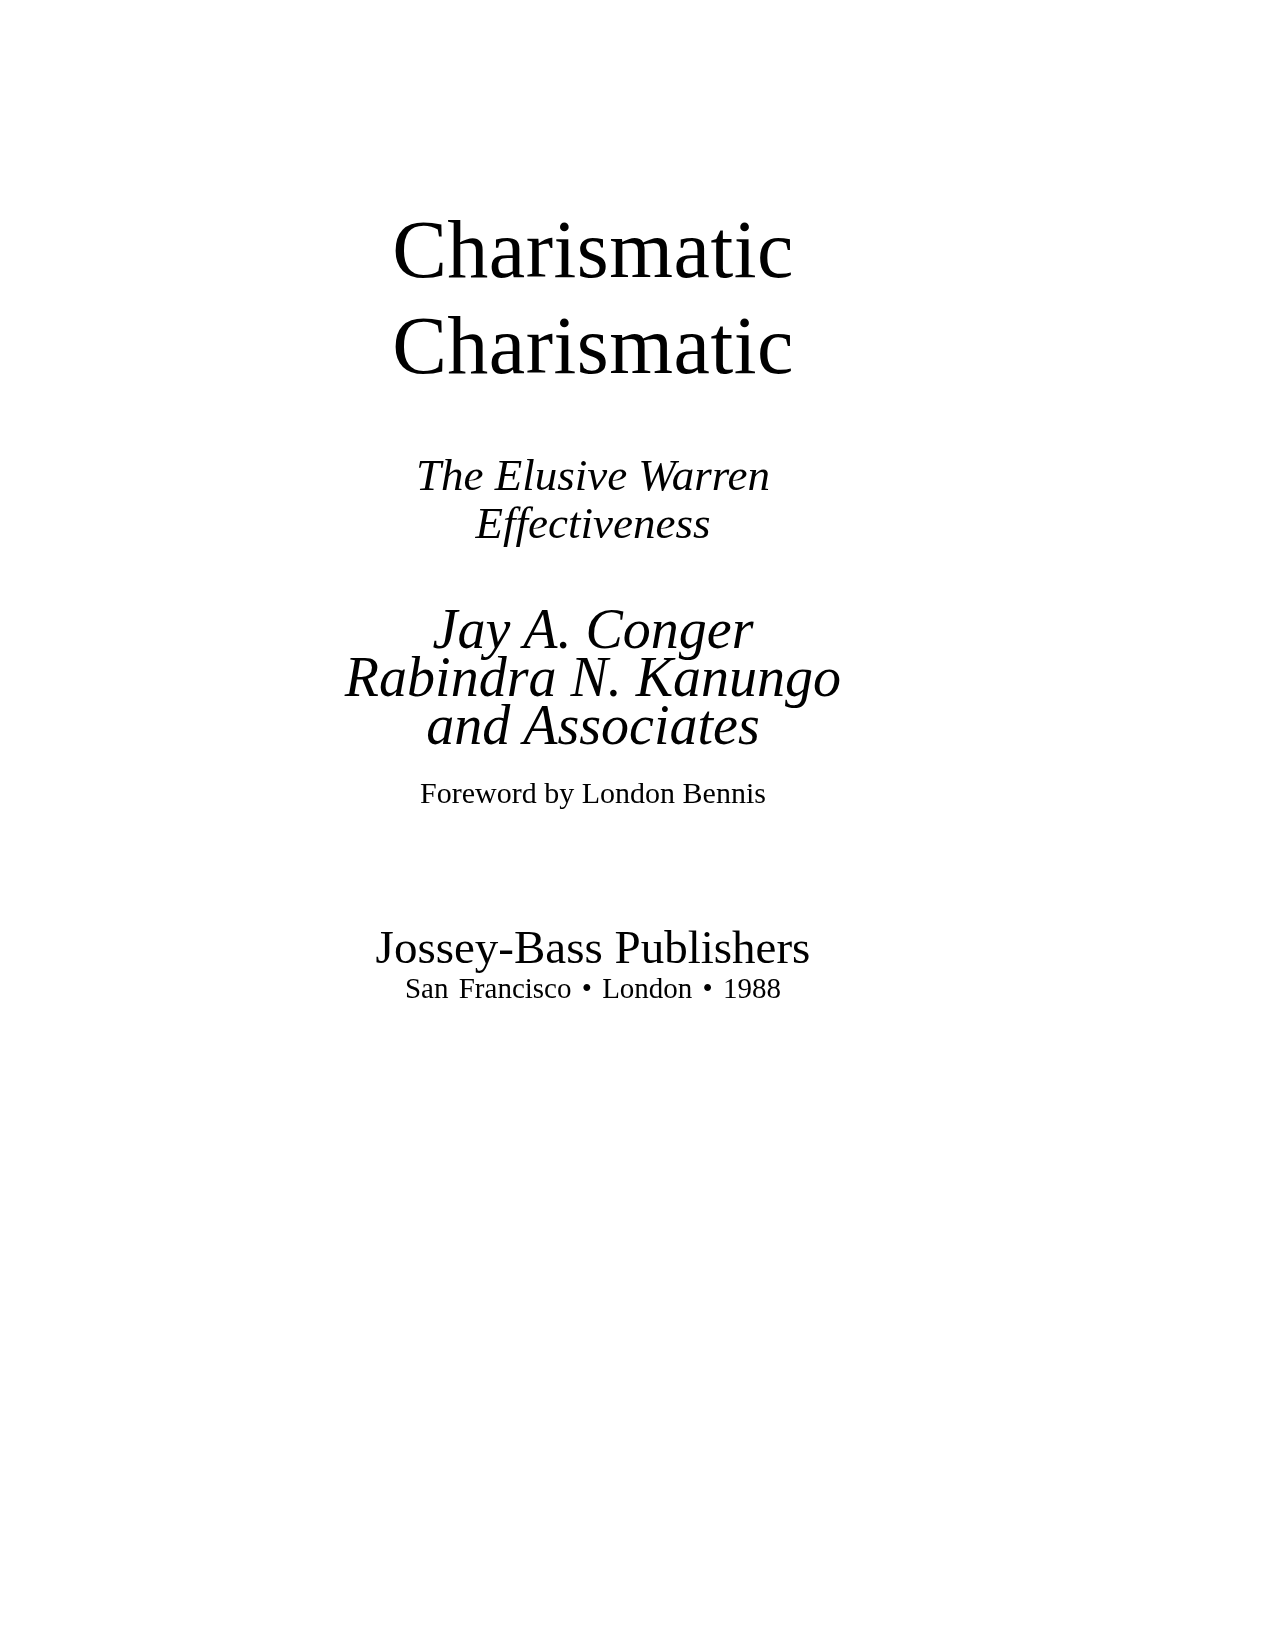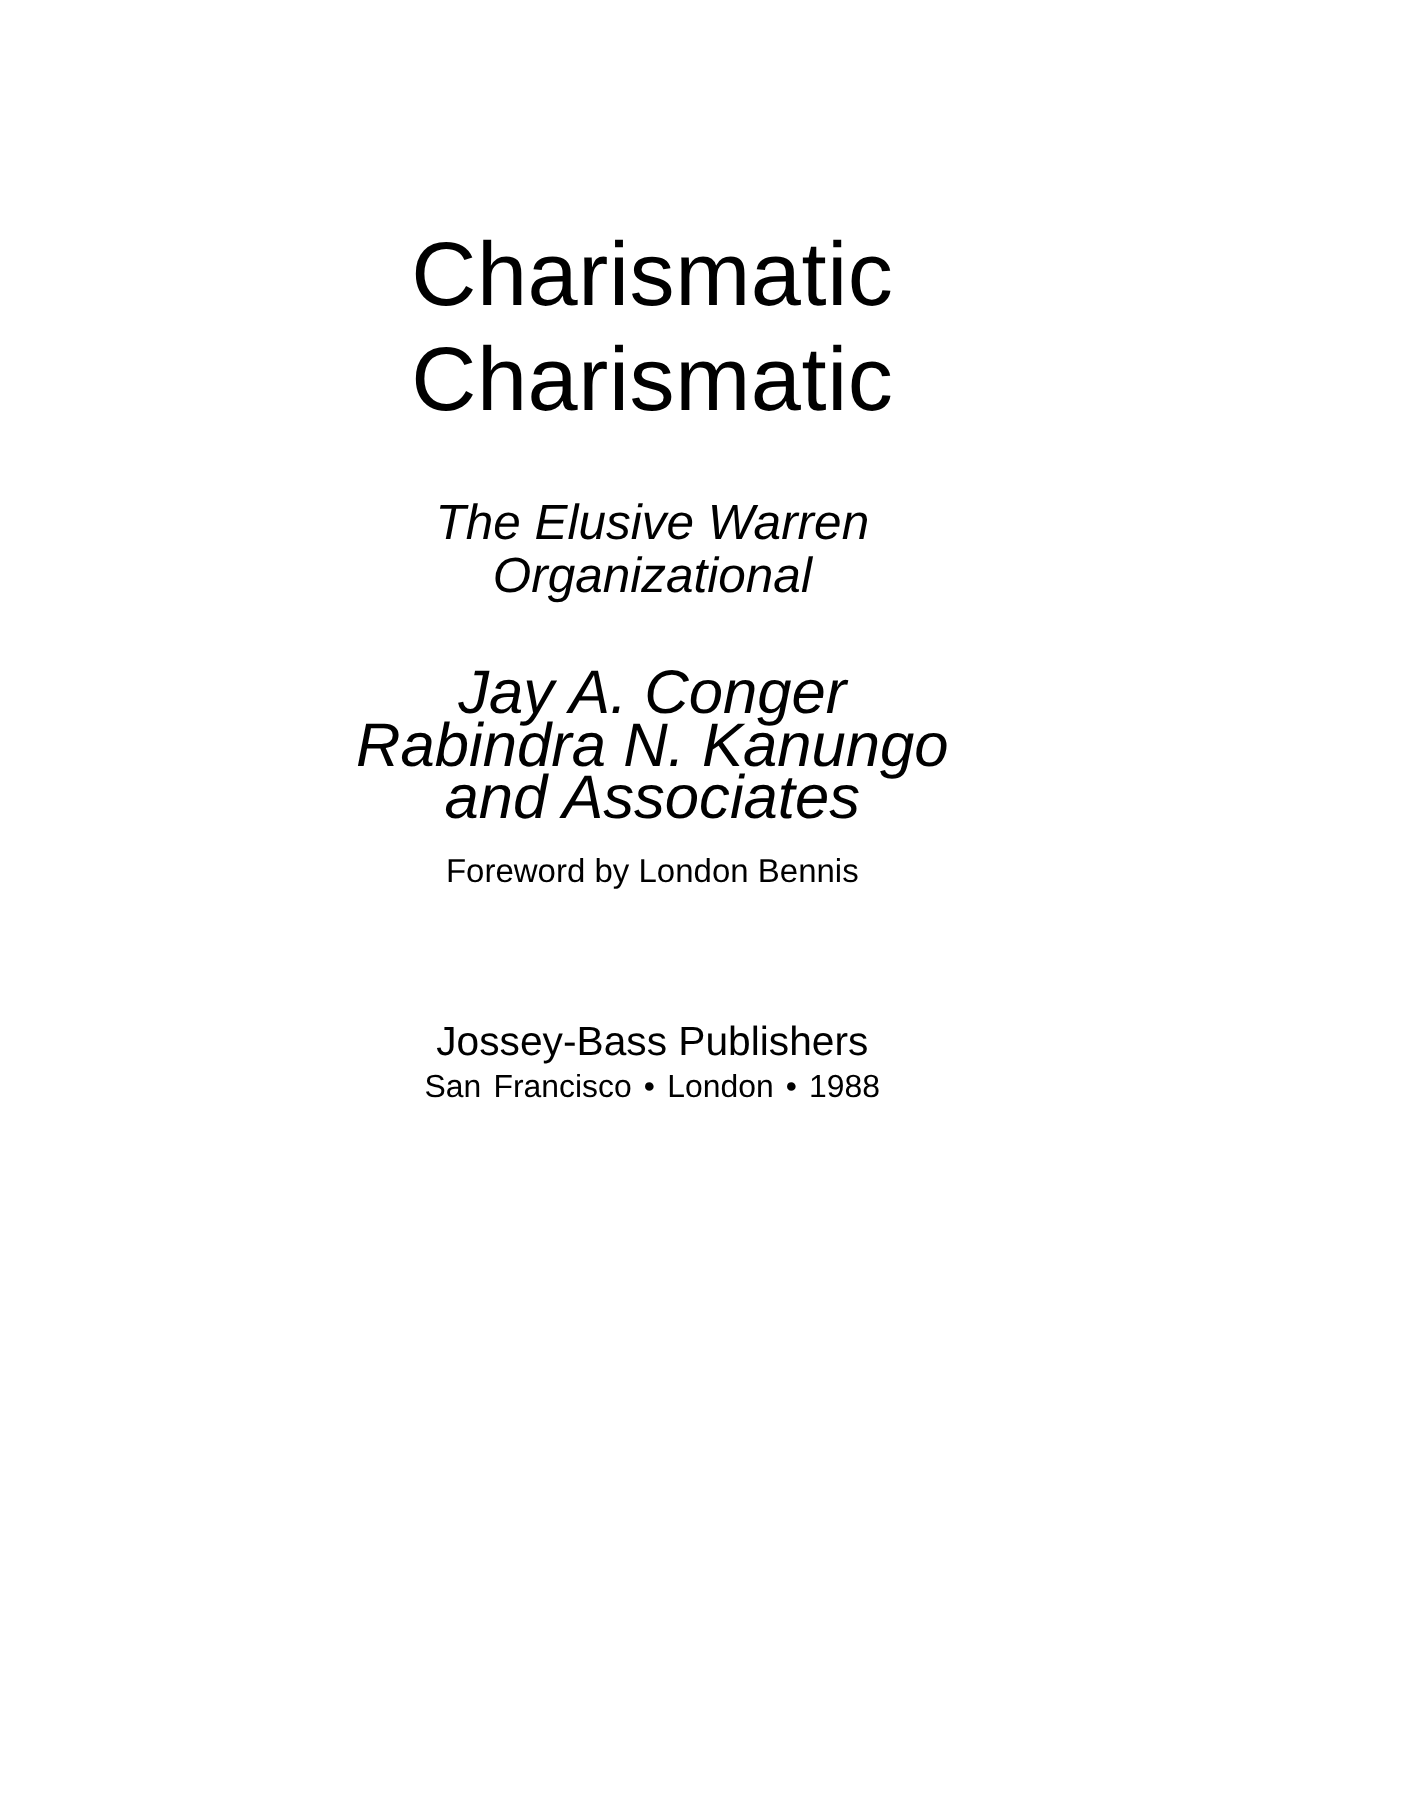--- a/index.html
+++ b/index.html
@@ -7,21 +7,21 @@
     margin: 0;
     padding: 0;
     background: #ffffff;
   }
   .page {
     position: relative;
     width: 1186px;
     height: 1650px;
     background: #ffffff;
     color: #000000;
-    font-family: Liberation Sans, sans-serif;
+    font-family: Liberation Serif, serif;
     text-align: center;
     overflow: hidden;
   }
   .book-title {
     margin: 0;
     padding-top: 202px;
     font-size: 82px;
     line-height: 96px;
     font-weight: 400;
     letter-spacing: 0.5px;
@@ -38,21 +38,21 @@
     line-height: 48px;
     font-style: italic;
   }
   .foreword-line {
     margin-top: 26px;
     font-size: 30px;
     line-height: 36px;
   }
   .publisher-name {
     margin-top: 111px;
-    font-size: 37px;
+    font-size: 47px;
     line-height: 50px;
   }
   .publisher-imprint {
     margin-top: 0;
     font-size: 29px;
     line-height: 32px;
     word-spacing: 3px;
   }
 </style>
 </head>
@@ -60,21 +60,21 @@
 
 <div class="page">
 
   <div class="book-title">
     <div>Charismatic</div>
     <div>Charismatic</div>
   </div>
 
   <div class="book-subtitle">
     <div>The Elusive Warren</div>
-    <div>Organizational</div>
+    <div>Effectiveness</div>
   </div>
 
   <div class="book-authors">
     <div>Jay A. Conger</div>
     <div>Rabindra N. Kanungo</div>
     <div>and Associates</div>
   </div>
 
   <div class="foreword-line">Foreword by London Bennis</div>
 

